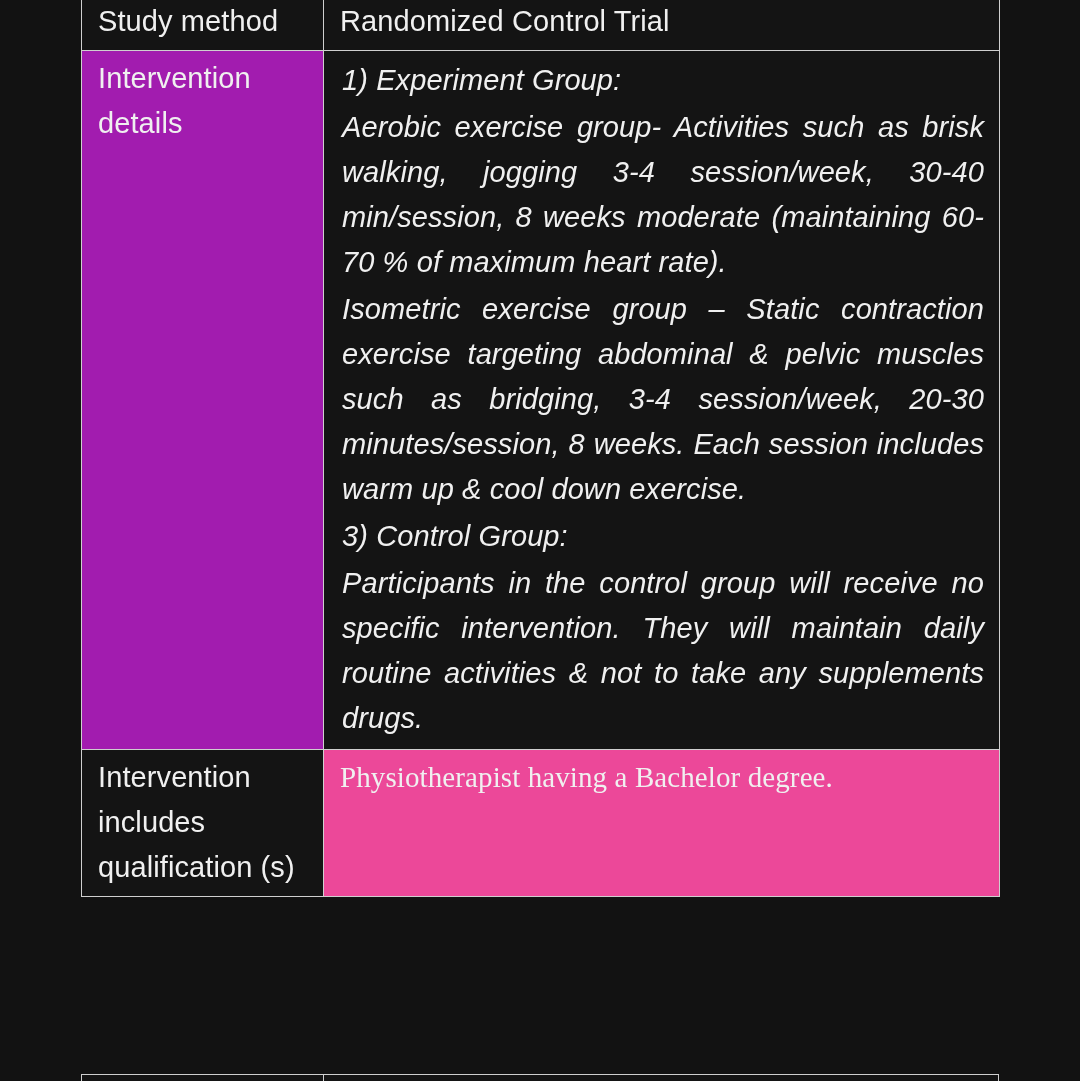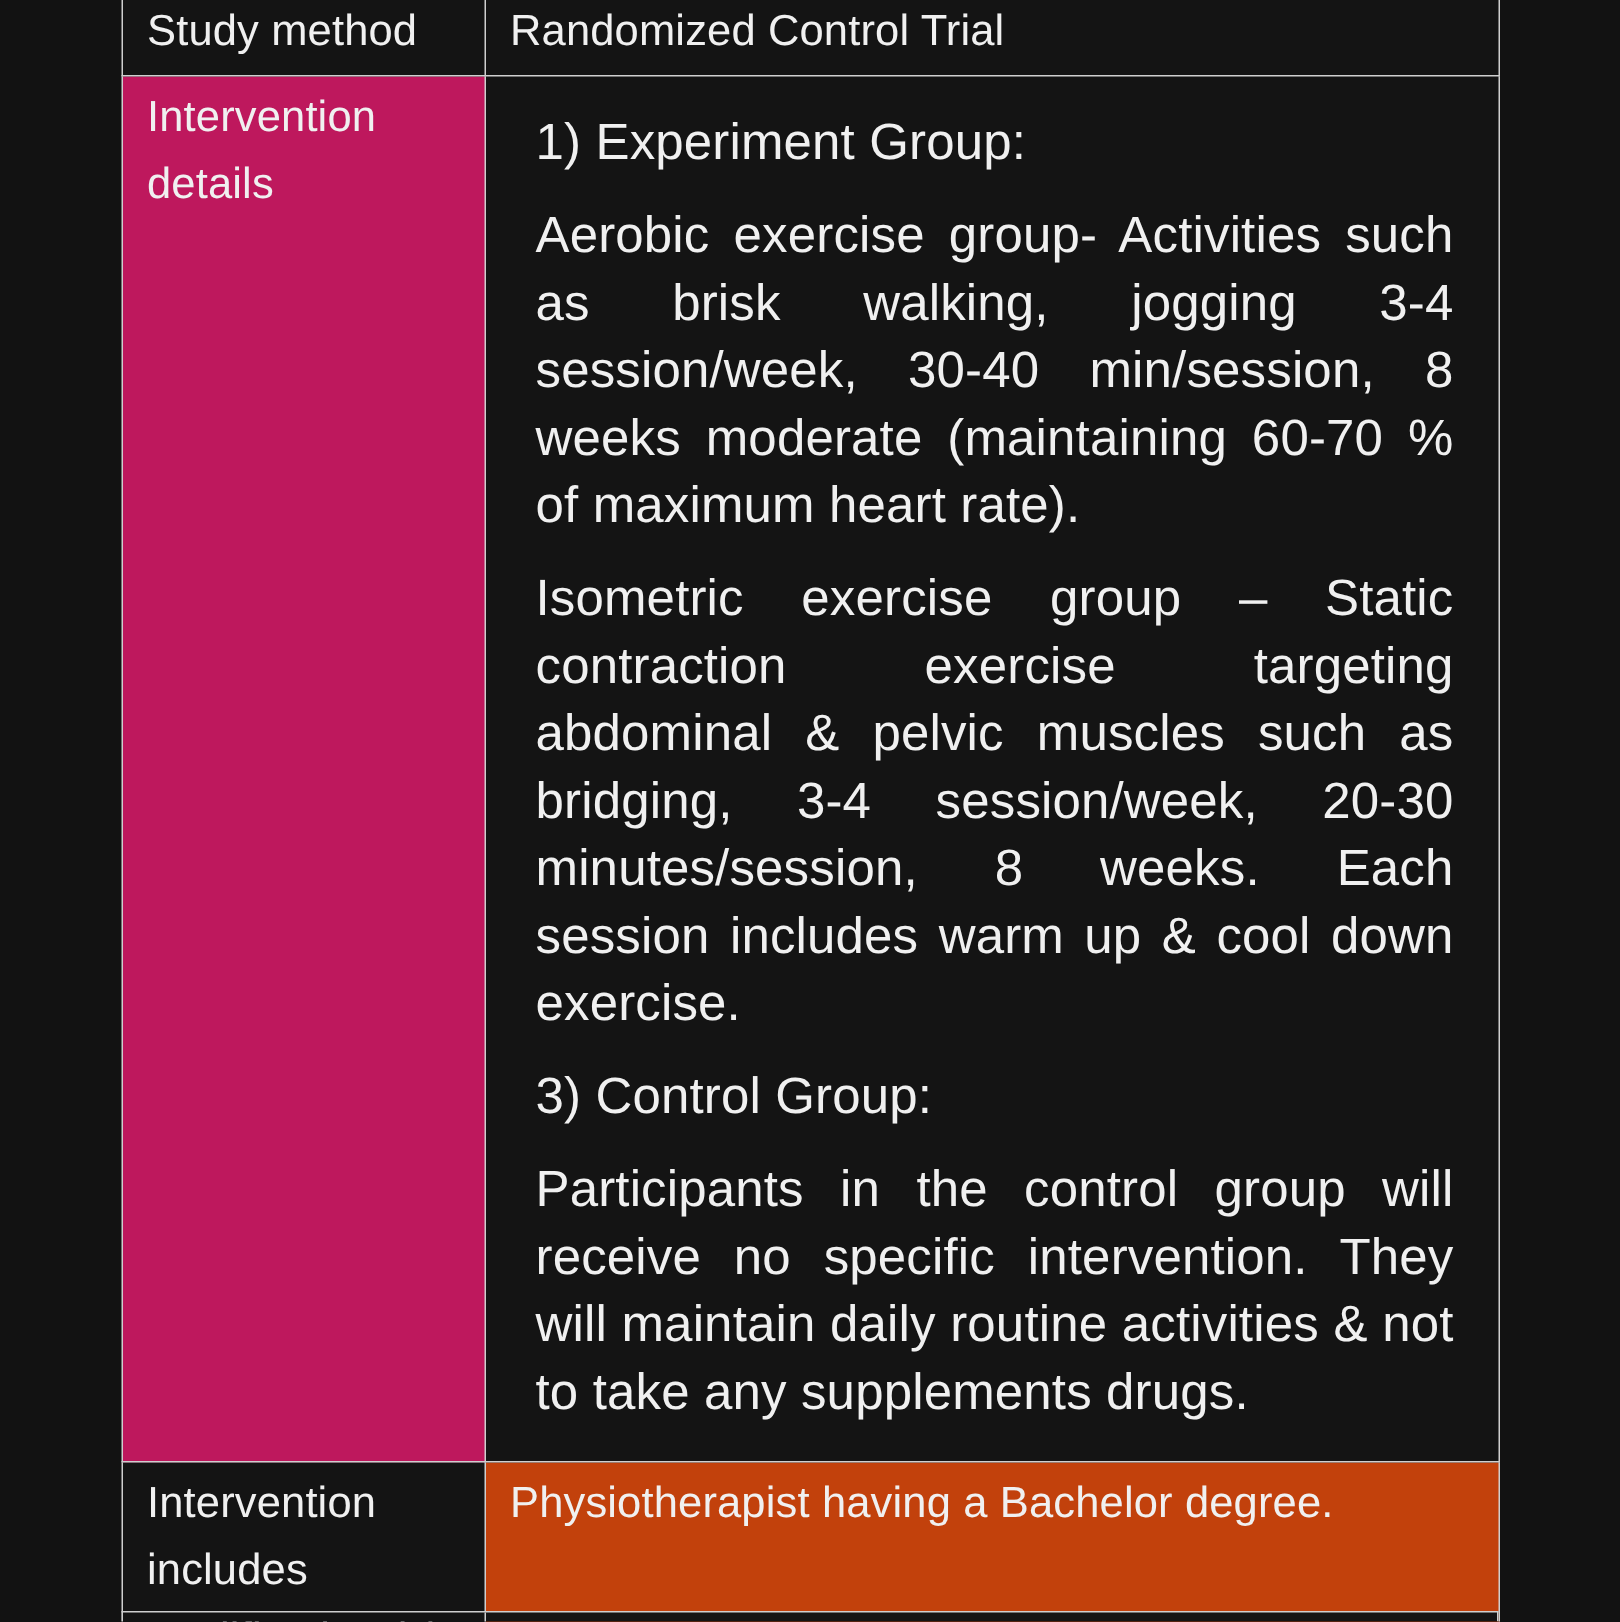--- a/index.html
+++ b/index.html
@@ -63,26 +63,27 @@
     text-align: left;
     word-spacing: normal;
   }
 
   .cell-inner.value {
     text-align: left;
   }
 
   
   .para {
-    margin: 17px;
+    margin: 2px;
     text-align: justify;
     text-justify: inter-word;
-    font-size: 34px;
+    font-size: 29px;
     line-height: 45px;
     color: #f0f0f0;
+    font-style: italic;
   }
   .para.lead {
     text-align: left;
   }
   .para.flow {
     text-align: justify;
   }
 
   
   #bottom-sliver {
@@ -123,39 +124,39 @@
           <td style="background: rgb(20, 20, 20); border-color: rgb(207, 207, 207);">
             <div class="cell-inner label" style="color: rgb(240, 240, 240);">Study method</div>
           </td>
           <td style="background: rgb(20, 20, 20); border-color: rgb(207, 207, 207);">
             <div class="cell-inner value" style="color: rgb(240, 240, 240);">Randomized Control Trial</div>
           </td>
         </tr>
 
 
         <tr>
-          <td style="background: #be185d; border-color: rgb(207, 207, 207);">
+          <td style="background: #a21caf; border-color: rgb(207, 207, 207);">
             <div class="cell-inner label" style="color: rgb(240, 240, 240);">Intervention details</div>
           </td>
           <td style="background: rgb(20, 20, 20); border-color: rgb(207, 207, 207);">
             <div class="cell-inner value" style="color: rgb(240, 240, 240);">
               <p class="para lead" style="color: rgb(240, 240, 240);">1) Experiment Group:</p>
               <p class="para flow" style="color: rgb(240, 240, 240);">Aerobic exercise group- Activities such as brisk walking, jogging 3-4 session/week, 30-40 min/session, 8 weeks moderate (maintaining 60-70 % of maximum heart rate).</p>
               <p class="para flow" style="color: rgb(240, 240, 240);">Isometric exercise group – Static contraction exercise targeting abdominal &amp; pelvic muscles such as bridging, 3-4 session/week, 20-30 minutes/session, 8 weeks. Each session includes warm up &amp; cool down exercise.</p>
               <p class="para lead" style="color: rgb(240, 240, 240);">3) Control Group:</p>
               <p class="para flow" style="color: rgb(240, 240, 240);">Participants in the control group will receive no specific intervention. They will maintain daily routine activities &amp; not to take any supplements drugs.</p>
             </div>
           </td>
         </tr>
 
         <tr>
           <td style="background: rgb(20, 20, 20); border-color: rgb(207, 207, 207);">
             <div class="cell-inner label" style="color: rgb(240, 240, 240);">Intervention includes qualification (s)</div>
           </td>
-          <td style="background: #c2410c; border-color: rgb(207, 207, 207);">
+          <td style="background: #ec4899; border-color: rgb(207, 207, 207); font-family: Liberation Serif, serif;">
             <div class="cell-inner value" style="color: rgb(240, 240, 240);">Physiotherapist having a Bachelor degree.</div>
           </td>
         </tr>
 
 
       </tbody>
     </table>
   </div>
 
   <div id="bottom-sliver" style="background: rgb(20, 20, 20); border-color: rgb(207, 207, 207);">

